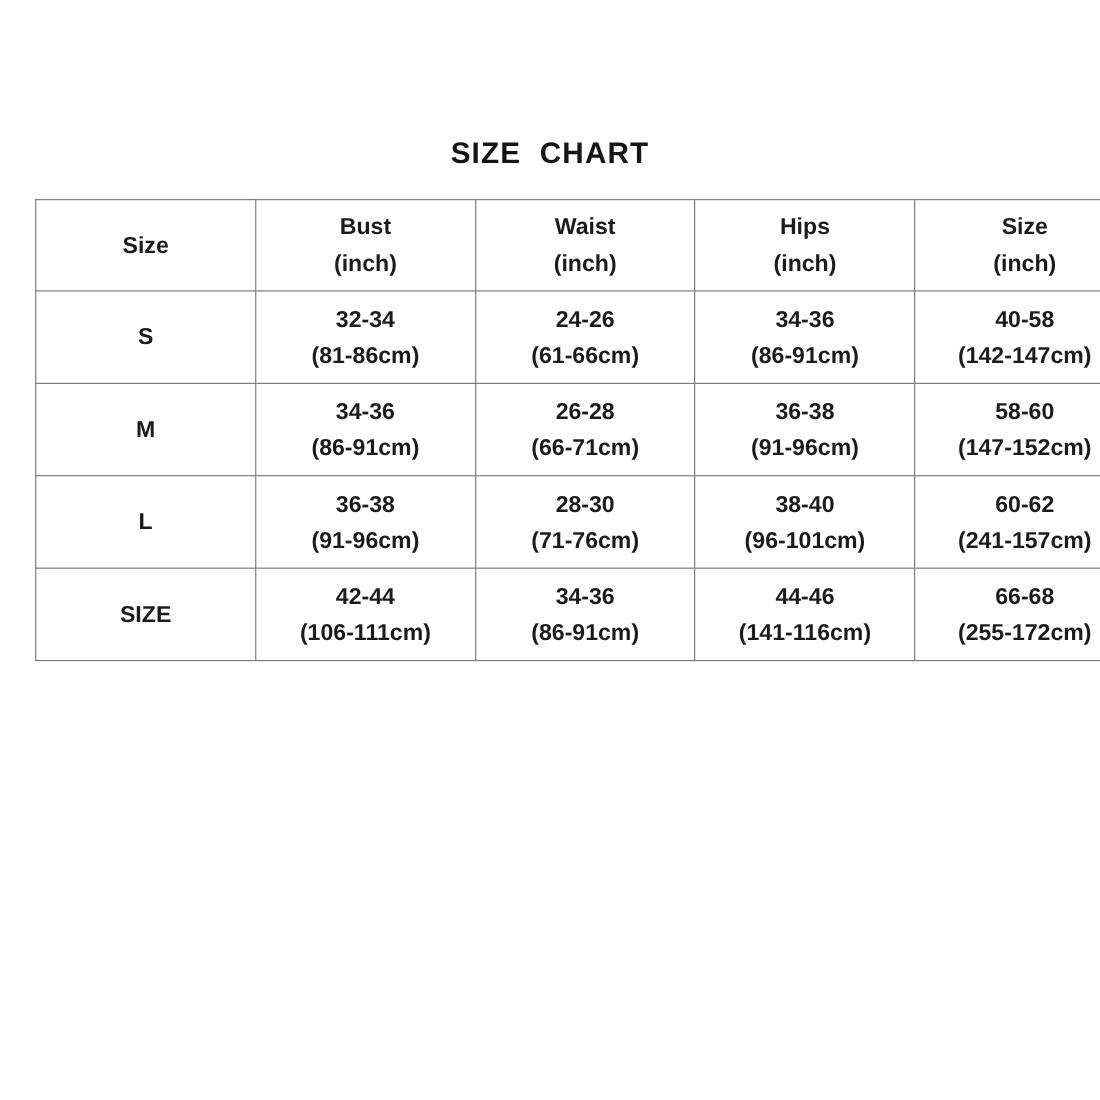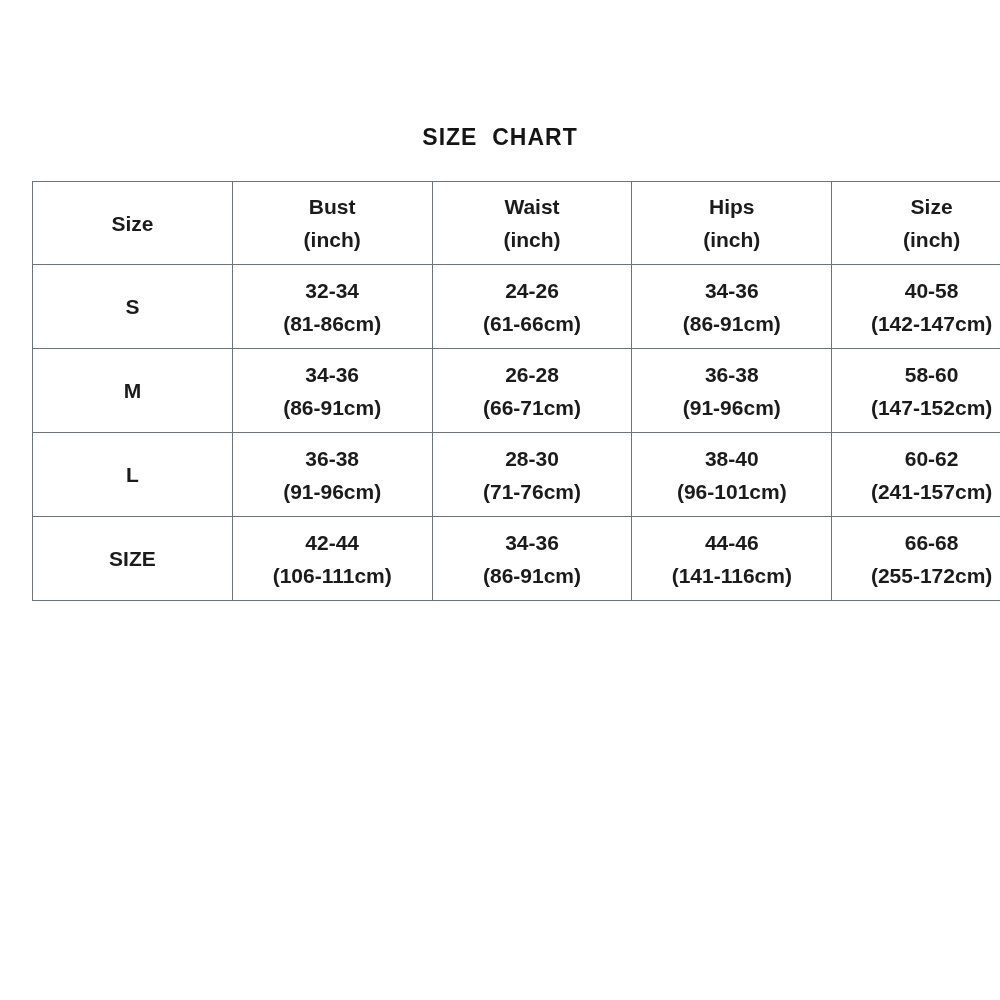--- a/index.html
+++ b/index.html
@@ -12,21 +12,21 @@
     color: #1b1b1b;
     overflow: hidden;
   }
   .title {
     position: absolute;
     top: 124px;
     left: 0;
     width: 100%;
     margin: 0;
     text-align: center;
-    font-size: 23px;
+    font-size: 27px;
     font-weight: bold;
     letter-spacing: 1px;
     white-space: pre;
     color: #151515;
   }
   table.size-table {
     position: absolute;
     top: 181px;
     left: 0;
     width: 1000px;

